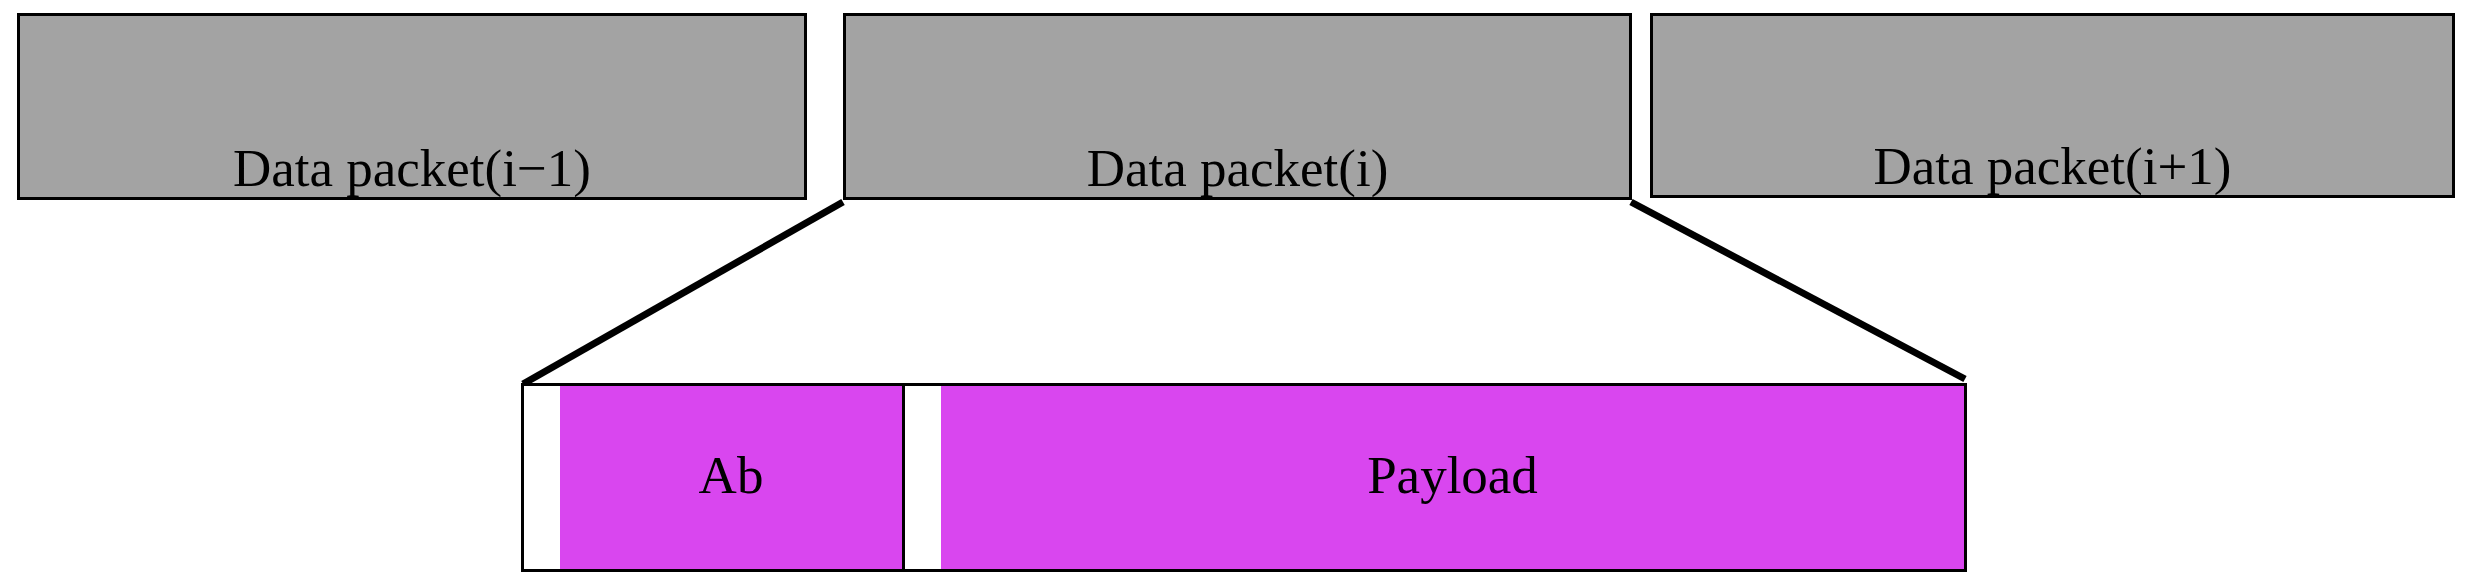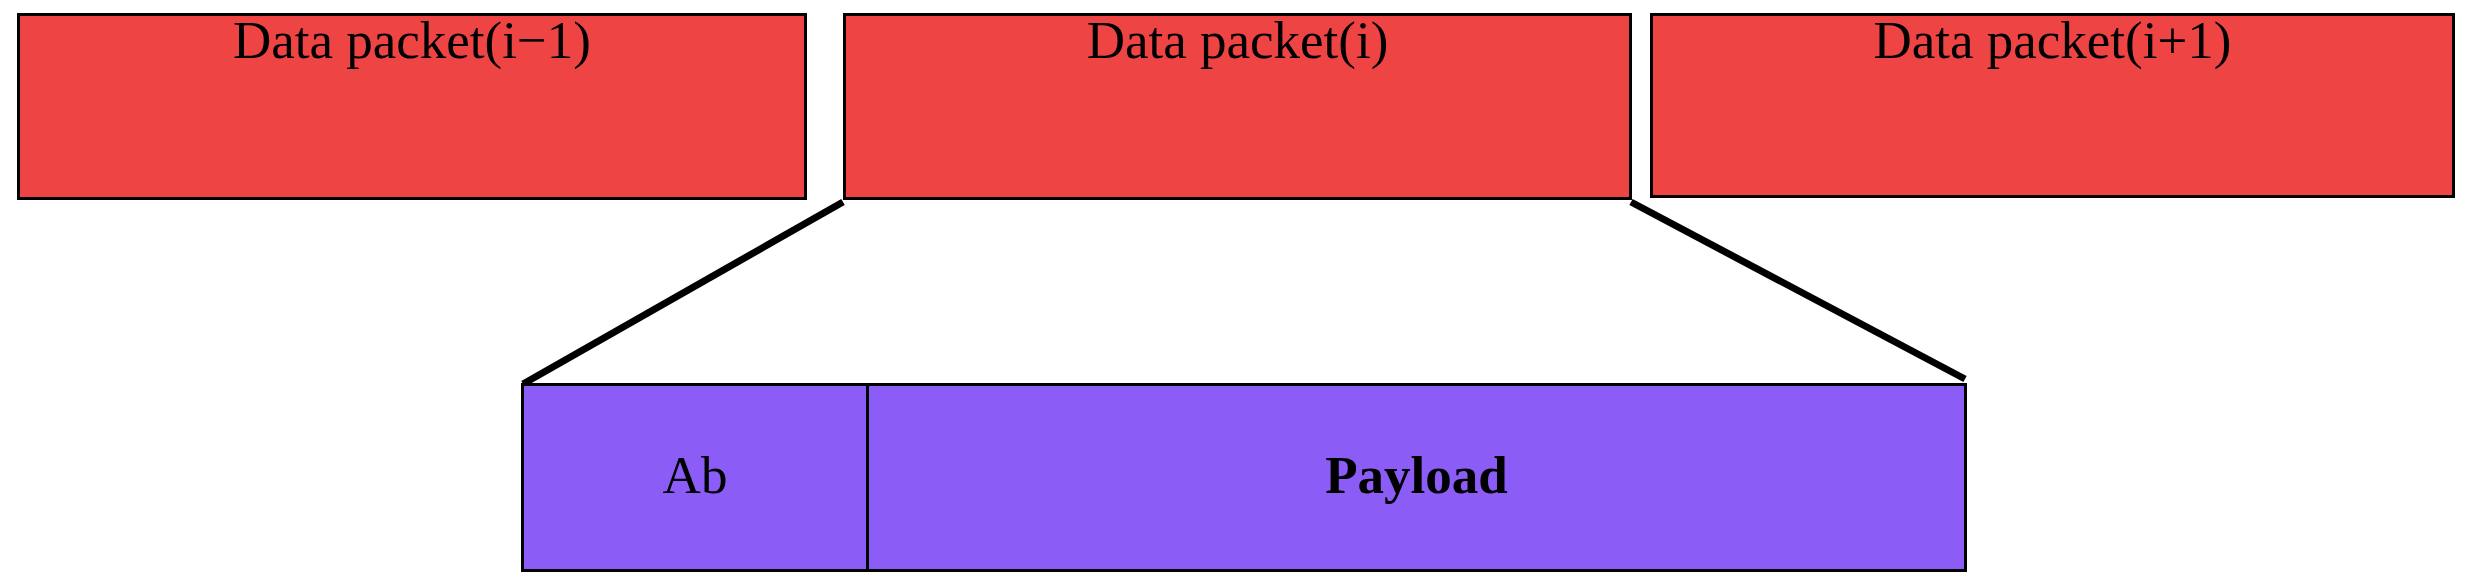--- a/index.html
+++ b/index.html
@@ -16,23 +16,23 @@
     position: relative;
     width: 2469px;
     height: 587px;
     background: #ffffff;
     overflow: hidden;
   }
   .pkt-box {
     position: absolute;
     box-sizing: border-box;
     border: 3px solid #000000;
-    background: #ef4444;
+    background: #a3a3a3;
     display: flex;
-    align-items: flex-start;
+    align-items: flex-end;
     justify-content: center;
   }
   .pkt-label {
     font-size: 53px;
     line-height: 1;
     letter-spacing: 0px;
     white-space: nowrap;
     color: #000000;
     position: relative;
     top: -2px;
@@ -53,29 +53,29 @@
     border: 3px solid #000000;
     background: #ffffff;
     display: flex;
     flex-direction: row;
   }
   .field-cell {
     box-sizing: border-box;
     display: flex;
     align-items: center;
     justify-content: center;
-    background: #8b5cf6;
+    background: #d946ef;
+    margin-left: 36px;
   }
   #field-ab {
     width: 345px;
     border-right: 3px solid #000000;
   }
   #field-payload {
     flex: 1 1 auto;
-    font-weight: bold;
   }
   .field-label {
     font-size: 53px;
     line-height: 1;
     white-space: nowrap;
     color: #000000;
     position: relative;
     top: -2px;
   }
   

